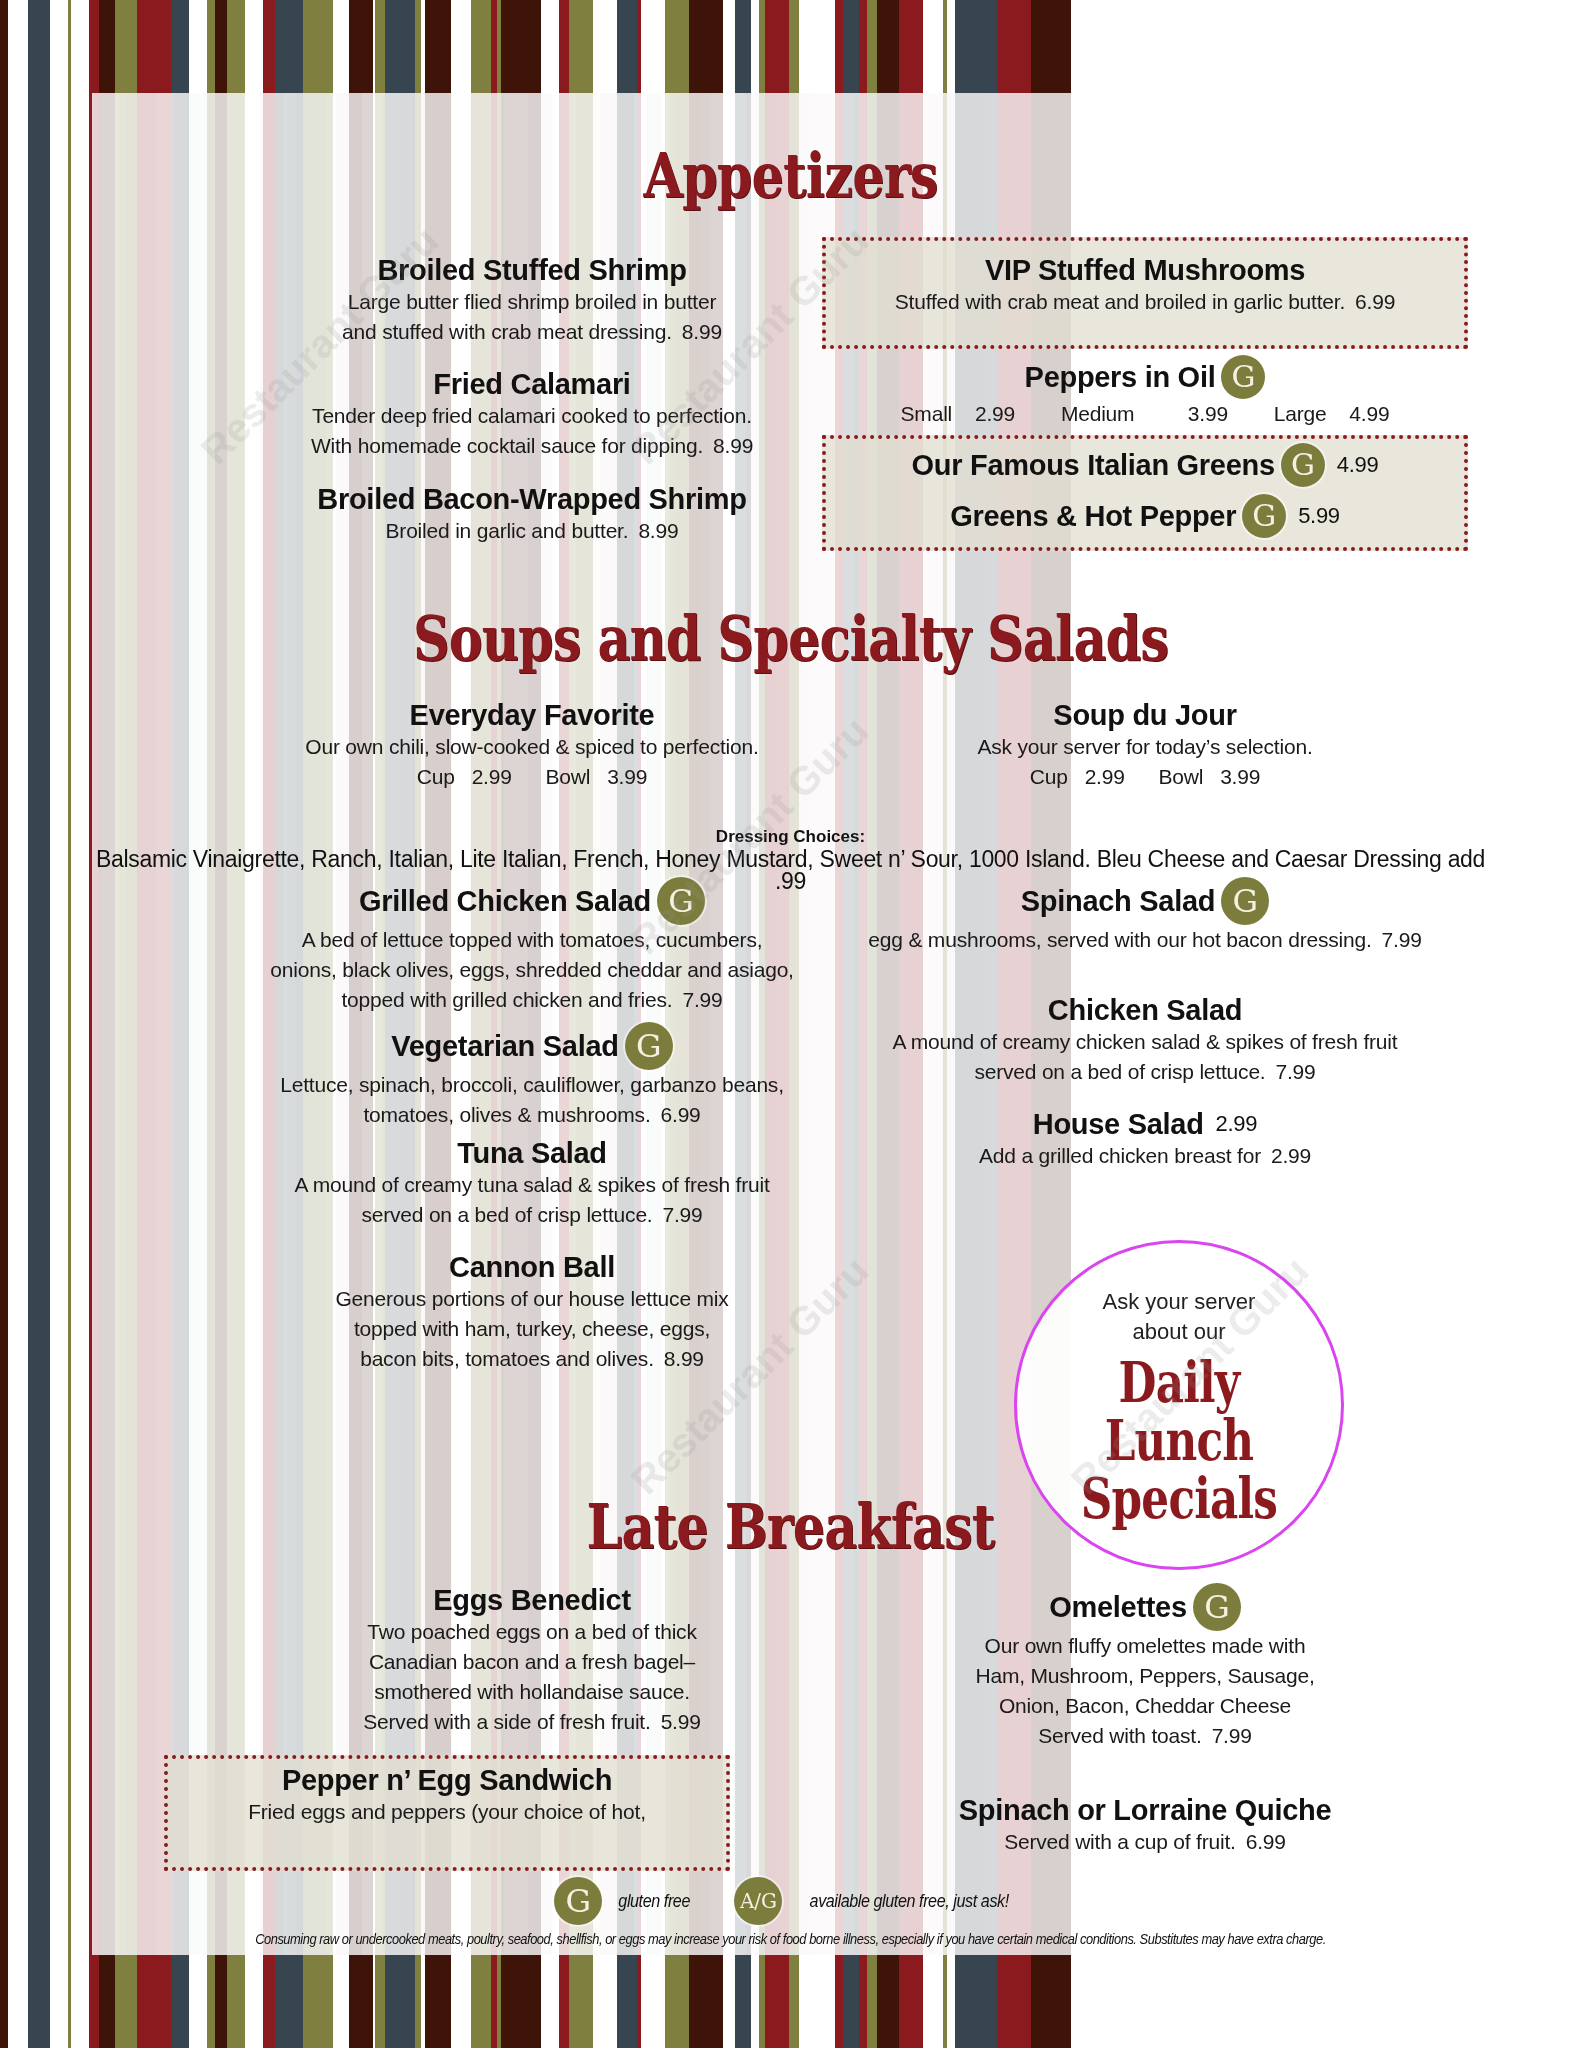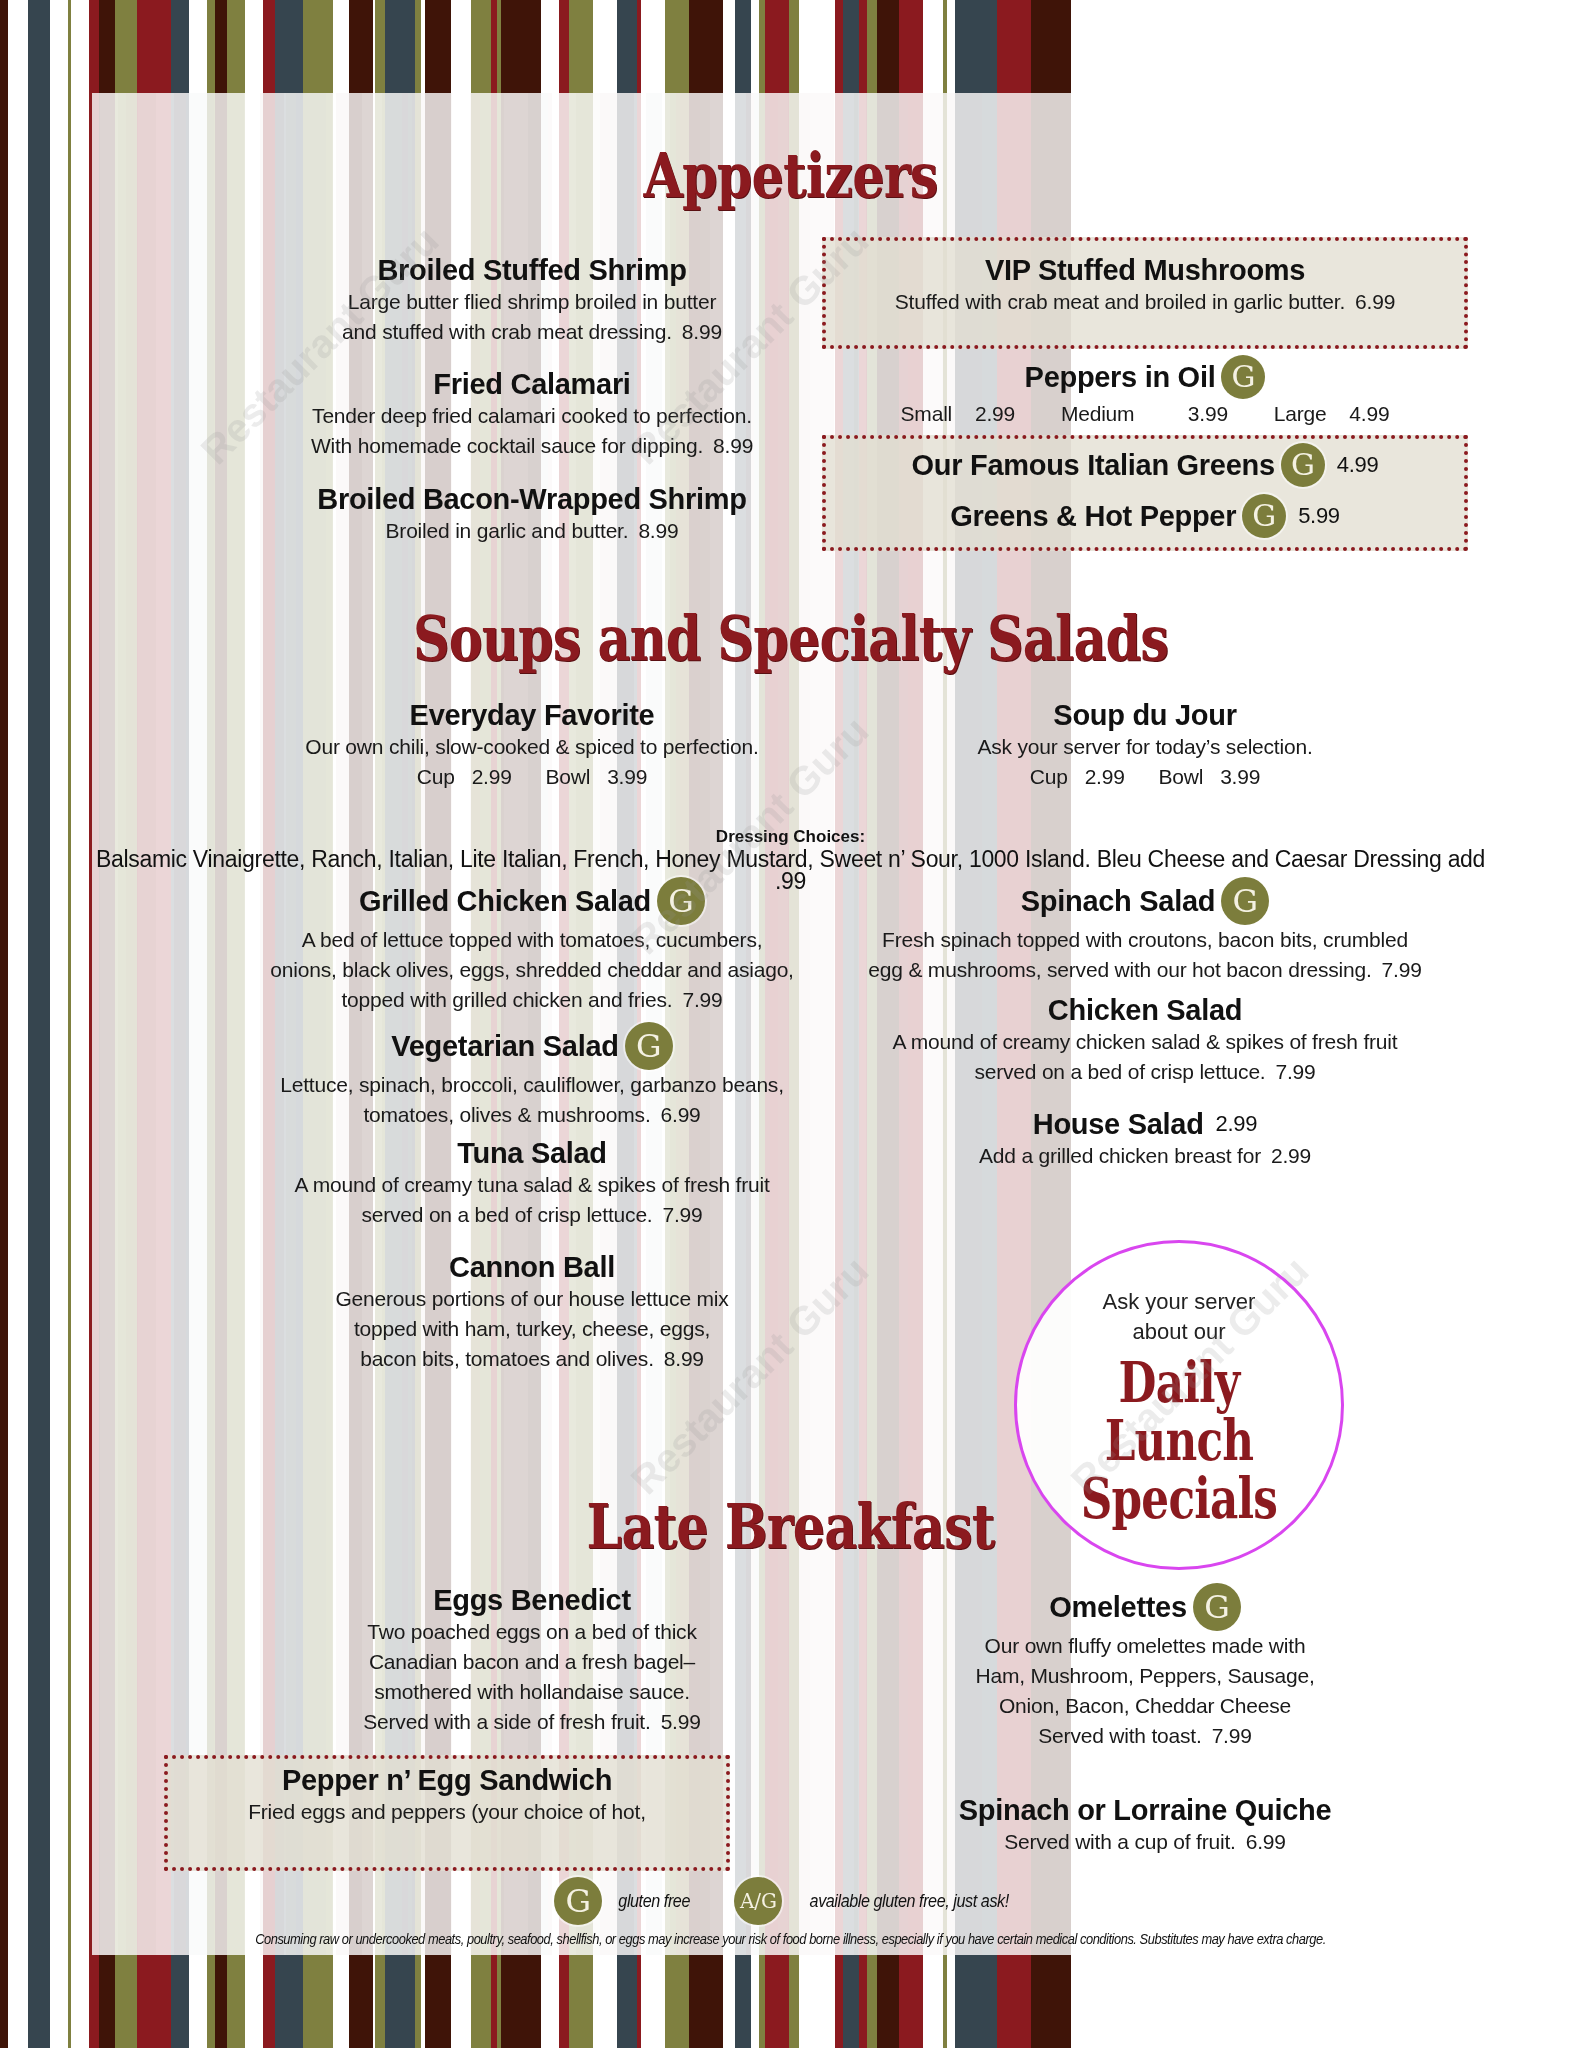--- a/index.html
+++ b/index.html
@@ -319,21 +319,20 @@
       <div class="desc">Generous portions of our house lettuce mix</div>
       <div class="desc">topped with ham, turkey, cheese, eggs,</div>
       <div class="desc"><span>bacon bits, tomatoes and olives.</span><span class="price">8.99</span></div>
     </div>
 
     <div class="item" style="left:730px;width:646px;top:784px;">
       <div class="name">
           <span>Spinach Salad</span>
           <span class="gbadge">G</span>
         </div>
-      <div class="desc">Fresh spinach topped with croutons, bacon bits, crumbled</div>
       <div class="desc"><span>egg &amp; mushrooms, served with our hot bacon dressing.</span><span class="price">7.99</span></div>
     </div>
 
     <div class="item" style="left:730px;width:646px;top:900px;">
       <div class="name">Chicken Salad</div>
       <div class="desc">A mound of creamy chicken salad &amp; spikes of fresh fruit</div>
       <div class="desc"><span>served on a bed of crisp lettuce.</span><span class="price">7.99</span></div>
     </div>
 
     <div class="item" style="left:730px;width:646px;top:1014px;">

